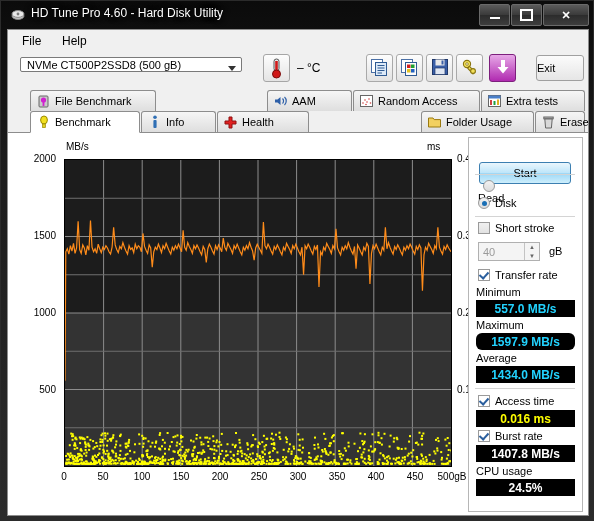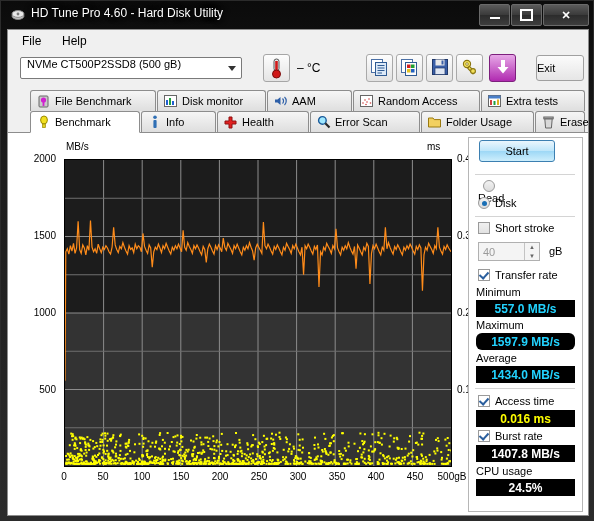--- a/index.html
+++ b/index.html
@@ -54,24 +54,24 @@
   }
   .menu-item{
     position:absolute;top:3px;color:#000;font-size:12px;padding:1px 6px;
   }
   
   .toolbar{
     position:absolute;left:0;top:20px;width:580px;height:40px;
     background:#f0f0f0;
   }
   .drive-select{
-    position:absolute;left:12px;top:7px;width:222px;height:22px;
+    position:absolute;left:12px;top:7px;width:222px;height:15px;
     background:#fff;border:1px solid #7a7a7a;border-radius:2px;
     box-sizing:border-box;
-    display:flex;align-items:flex-start;
+    display:flex;align-items:flex-end;
   }
   .drive-select .dtxt{padding-left:6px;color:#000;font-size:11px;white-space:nowrap;}
   .drive-select .arrow{
     position:absolute;right:5px;top:8px;
     width:0;height:0;border-left:4px solid transparent;border-right:4px solid transparent;
     border-top:5px solid #333;
   }
   .thermo-btn{
     position:absolute;left:255px;top:4px;width:27px;height:28px;
     background:linear-gradient(180deg,#fdfdfd,#e4e4e4);
@@ -128,21 +128,21 @@
     overflow:hidden;
   }
   .plot svg{display:block;}
   .xtick{position:absolute;top:332px;font-size:10px;color:#000;text-align:center;}
   
   .side{
     position:absolute;left:460px;top:4px;width:115px;height:375px;
     background:#fff;border:1px solid #b6b6b6;box-sizing:border-box;
   }
   .start-btn{
-    position:absolute;left:10px;top:2px;width:76px;height:22px;
+    position:absolute;left:10px;top:24px;width:92px;height:22px;
     background:linear-gradient(180deg,#eaf6fd 0%,#bfe6fa 48%,#9ed8f6 52%,#cdeefc 100%);
     border:1px solid #3c7fb1;border-radius:3px;box-sizing:border-box;
     display:flex;align-items:center;justify-content:center;
     font-size:11px;color:#000;
   }
   .sep{position:absolute;left:6px;width:100px;height:1px;background:#d4d4d4;}
   .radio-row,.check-row{position:absolute;left:9px;display:flex;align-items:center;font-size:11px;color:#000;}
   .radio{
     width:12px;height:12px;border-radius:50%;
     background:linear-gradient(180deg,#f2f2f2,#dcdcdc);
@@ -303,31 +303,20 @@
       <div class="tab" style="left:22px;width:126px;">
         <span class="tico">
           <svg width="11" height="13" viewBox="0 0 11 13">
               <rect x="1" y="1" width="9" height="11" rx="1" fill="#c9c9c9" stroke="#666"></rect>
               <circle cx="5.5" cy="5" r="2.6" fill="#d020d0"></circle>
               <rect x="4.6" y="7" width="1.8" height="4" fill="#d020d0"></rect>
             </svg>
         </span>
         <span class="tlbl">File Benchmark</span>
       </div>
-      <div class="tab" style="left:149px;width:109px;">
-        <span class="tico">
-          <svg width="13" height="12" viewBox="0 0 13 12">
-              <rect x="0.5" y="0.5" width="12" height="11" fill="#fff" stroke="#666"></rect>
-              <rect x="2" y="5" width="2" height="5" fill="#2060d0"></rect>
-              <rect x="5" y="3" width="2" height="7" fill="#20a040"></rect>
-              <rect x="8" y="6" width="2" height="4" fill="#2060d0"></rect>
-            </svg>
-        </span>
-        <span class="tlbl">Disk monitor</span>
-      </div>
       <div class="tab" style="left:259px;width:85px;">
         <span class="tico">
           <svg width="14" height="12" viewBox="0 0 14 12">
               <path d="M1 4.5 h2.5 L6.5 2 v8 L3.5 7.5 H1 Z" fill="#2d5fa8"></path>
               <path d="M8.5 3.5 a3.5 3.5 0 0 1 0 5" stroke="#2d5fa8" fill="none" stroke-width="1.2"></path>
               <path d="M10.5 2 a5.5 5.5 0 0 1 0 8" stroke="#2d5fa8" fill="none" stroke-width="1.2"></path>
             </svg>
         </span>
         <span class="tlbl">AAM</span>
       </div>
@@ -378,29 +367,20 @@
         </span>
         <span class="tlbl">Info</span>
       </div>
       <div class="tab" style="left:209px;width:92px;">
         <span class="tico">
           <svg width="13" height="13" viewBox="0 0 13 13">
               <path d="M5 1 h3 v4 h4 v3 h-4 v4 h-3 v-4 h-4 v-3 h4 Z" fill="#e02020" stroke="#901010"></path>
             </svg>
         </span>
         <span class="tlbl">Health</span>
-      </div>
-      <div class="tab" style="left:302px;width:110px;">
-        <span class="tico">
-          <svg width="14" height="14" viewBox="0 0 14 14">
-              <circle cx="5.4" cy="5.4" r="3.8" fill="#9fe8ff" stroke="#1a5a9a" stroke-width="1.4"></circle>
-              <line x1="8.3" y1="8.3" x2="12.5" y2="12.5" stroke="#2a2a2a" stroke-width="2.2"></line>
-            </svg>
-        </span>
-        <span class="tlbl">Error Scan</span>
       </div>
       <div class="tab" style="left:413px;width:113px;">
         <span class="tico">
           <svg width="13" height="12" viewBox="0 0 13 12">
               <path d="M0.5 2 h4.5 l1.2 1.6 h6.3 v7.4 h-12 Z" fill="#f2d060" stroke="#9a7a10"></path>
             </svg>
         </span>
         <span class="tlbl">Folder Usage</span>
       </div>
       <div class="tab" style="left:527px;width:50px;">

